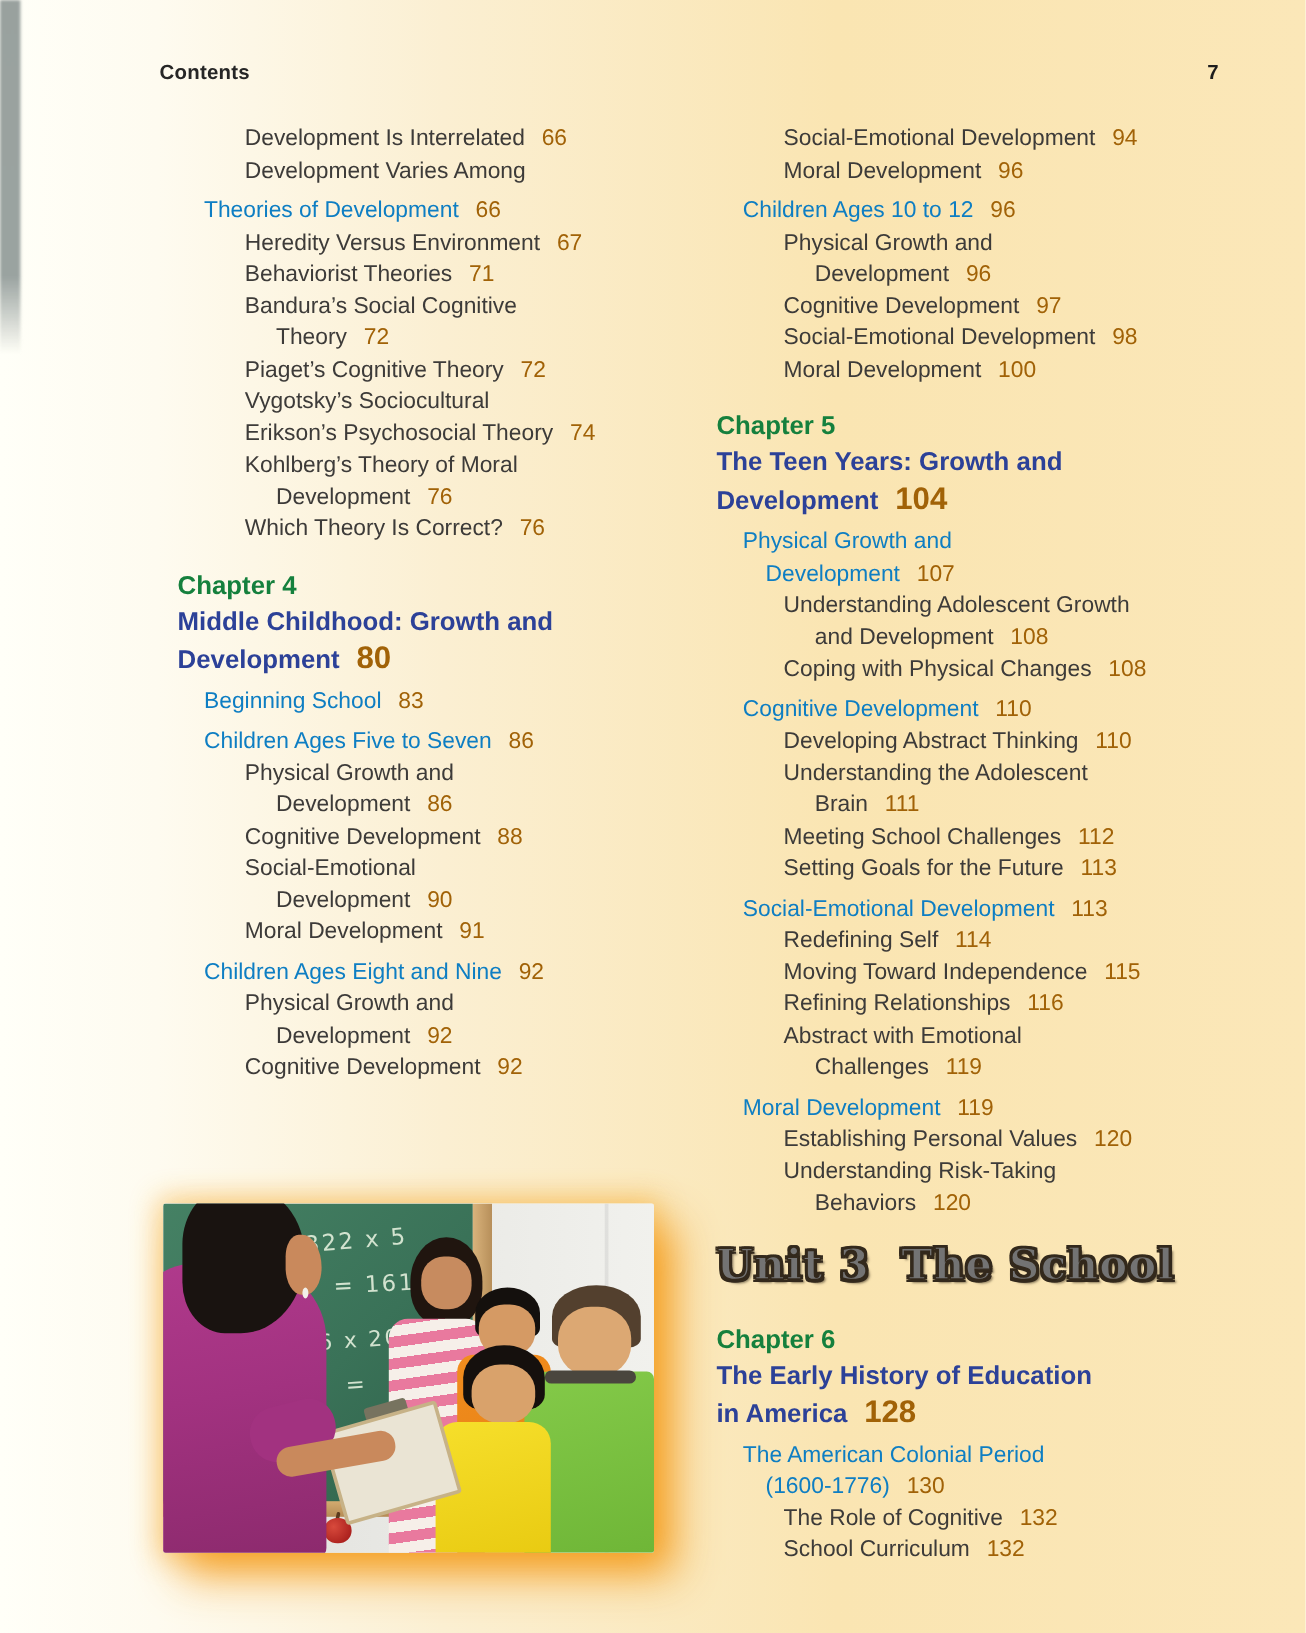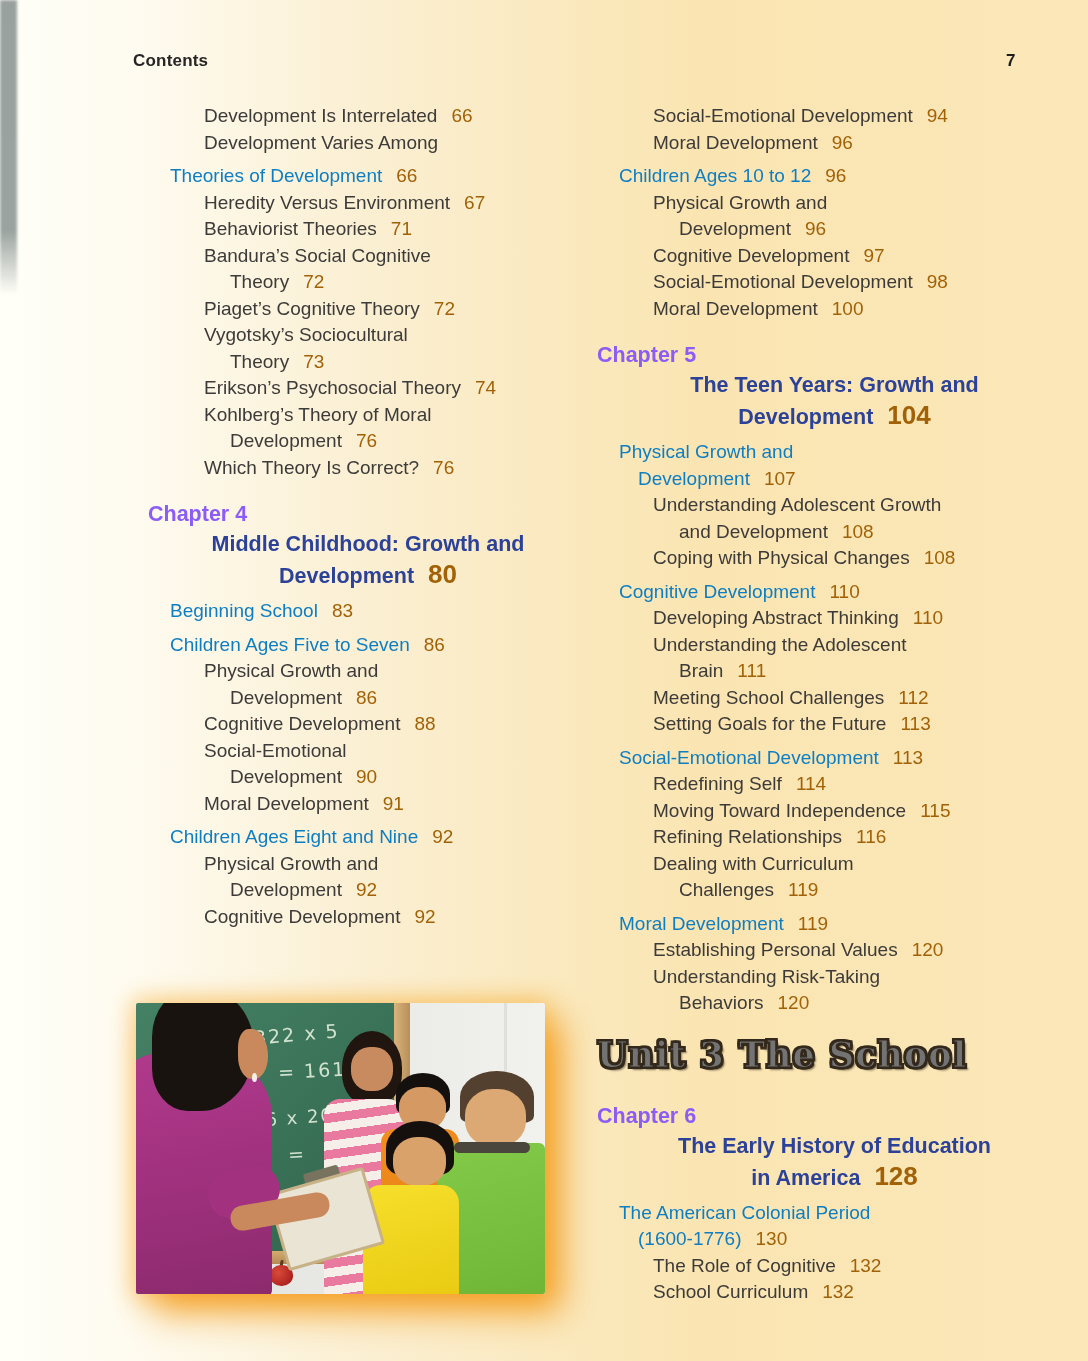--- a/index.html
+++ b/index.html
@@ -21,31 +21,31 @@
   .col-right{left:597px;top:103px;width:475px;}
 
   .toc-line{white-space:nowrap;}
   .toc-page{margin-left:14px;color:#a16207;}
   .toc-item.entry{padding-left:56px;}
   .toc-item.entry .toc-line.wrap{padding-left:26px;}
   .toc-item.section{padding-left:22px;margin-top:7px;}
   .toc-item.section .toc-line.wrap{padding-left:19px;}
   .toc-item.section .toc-text{color:#0E7EC3;}
   .toc-item.chapter{margin-top:18px;line-height:30px;margin-bottom:2px;}
-  .chapter-label{font-weight:bold;font-size:21.5px;color:#8b5cf6;}
-  .chapter-line{font-weight:bold;font-size:21.5px;color:#2C4198;white-space:nowrap;text-align:center;}
+  .chapter-label{font-weight:bold;font-size:21.5px;color:#15803d;}
+  .chapter-line{font-weight:bold;font-size:21.5px;color:#2C4198;white-space:nowrap;}
   .chapter-line .toc-page{font-weight:bold;font-size:26px;}
   .toc-item.unit{margin-top:16px;margin-bottom:2px;line-height:44px;}
   .unit-word{
     font-family:"DejaVu Serif",serif;font-weight:bold;font-size:35px;color:#737373;
     letter-spacing:1px;-webkit-text-stroke:1.2px #33291C;
     text-shadow:2px 2px 0 #33291C,-2px 2px 0 #33291C,2px -2px 0 #33291C,-2px -2px 0 #33291C,
                 2px 0 0 #33291C,-2px 0 0 #33291C,0 2px 0 #33291C,0 -2px 0 #33291C,3px 3px 2px rgba(40,30,15,.55);
   }
-  .unit-word.title{margin-left:14px;}
+  .unit-word.title{margin-left:26px;}
 
   
   .photo{
     position:absolute;left:136px;top:1003px;width:409px;height:291px;overflow:hidden;border-radius:2px;
     background:linear-gradient(to right,#DFDFDB 0%,#ECECE8 70%,#F1F1ED 100%);
     box-shadow:16px 18px 36px rgba(243,150,18,.85),0 0 22px 5px rgba(246,170,40,.45);
   }
   .photo *{position:absolute;}
   .board{left:0;top:0;width:258px;height:250px;background:linear-gradient(135deg,#458164 0%,#3A7258 55%,#2F624A 100%);}
   .board-frame{left:258px;top:0;width:16px;height:258px;background:linear-gradient(to right,#D9B37C,#B78F5A);}
@@ -108,21 +108,20 @@
     </div>
     <div class="toc-item entry">
       <div class="toc-line"><span class="toc-text">Bandura’s Social Cognitive</span></div>
       <div class="toc-line wrap"><span class="toc-text">Theory</span><span class="toc-page">72</span></div>
     </div>
     <div class="toc-item entry">
       <div class="toc-line"><span class="toc-text">Piaget’s Cognitive Theory</span><span class="toc-page">72</span></div>
     </div>
     <div class="toc-item entry">
       <div class="toc-line"><span class="toc-text">Vygotsky’s Sociocultural</span></div>
-      <div class="toc-line wrap"><span class="toc-text">Theory</span><span class="toc-page">73</span></div>
     </div>
     <div class="toc-item entry">
       <div class="toc-line"><span class="toc-text">Erikson’s Psychosocial Theory</span><span class="toc-page">74</span></div>
     </div>
     <div class="toc-item entry">
       <div class="toc-line"><span class="toc-text">Kohlberg’s Theory of Moral</span></div>
       <div class="toc-line wrap"><span class="toc-text">Development</span><span class="toc-page">76</span></div>
     </div>
     <div class="toc-item entry">
       <div class="toc-line"><span class="toc-text">Which Theory Is Correct?</span><span class="toc-page">76</span></div>
@@ -224,21 +223,21 @@
     <div class="toc-item entry">
       <div class="toc-line"><span class="toc-text">Redefining Self</span><span class="toc-page">114</span></div>
     </div>
     <div class="toc-item entry">
       <div class="toc-line"><span class="toc-text">Moving Toward Independence</span><span class="toc-page">115</span></div>
     </div>
     <div class="toc-item entry">
       <div class="toc-line"><span class="toc-text">Refining Relationships</span><span class="toc-page">116</span></div>
     </div>
     <div class="toc-item entry">
-      <div class="toc-line"><span class="toc-text">Dealing with Curriculum</span></div>
+      <div class="toc-line"><span class="toc-text">Abstract with Emotional</span></div>
       <div class="toc-line wrap"><span class="toc-text">Challenges</span><span class="toc-page">119</span></div>
     </div>
     <div class="toc-item section">
       <div class="toc-line"><span class="toc-text">Moral Development</span><span class="toc-page">119</span></div>
     </div>
     <div class="toc-item entry">
       <div class="toc-line"><span class="toc-text">Establishing Personal Values</span><span class="toc-page">120</span></div>
     </div>
     <div class="toc-item entry">
       <div class="toc-line"><span class="toc-text">Understanding Risk-Taking</span></div>

